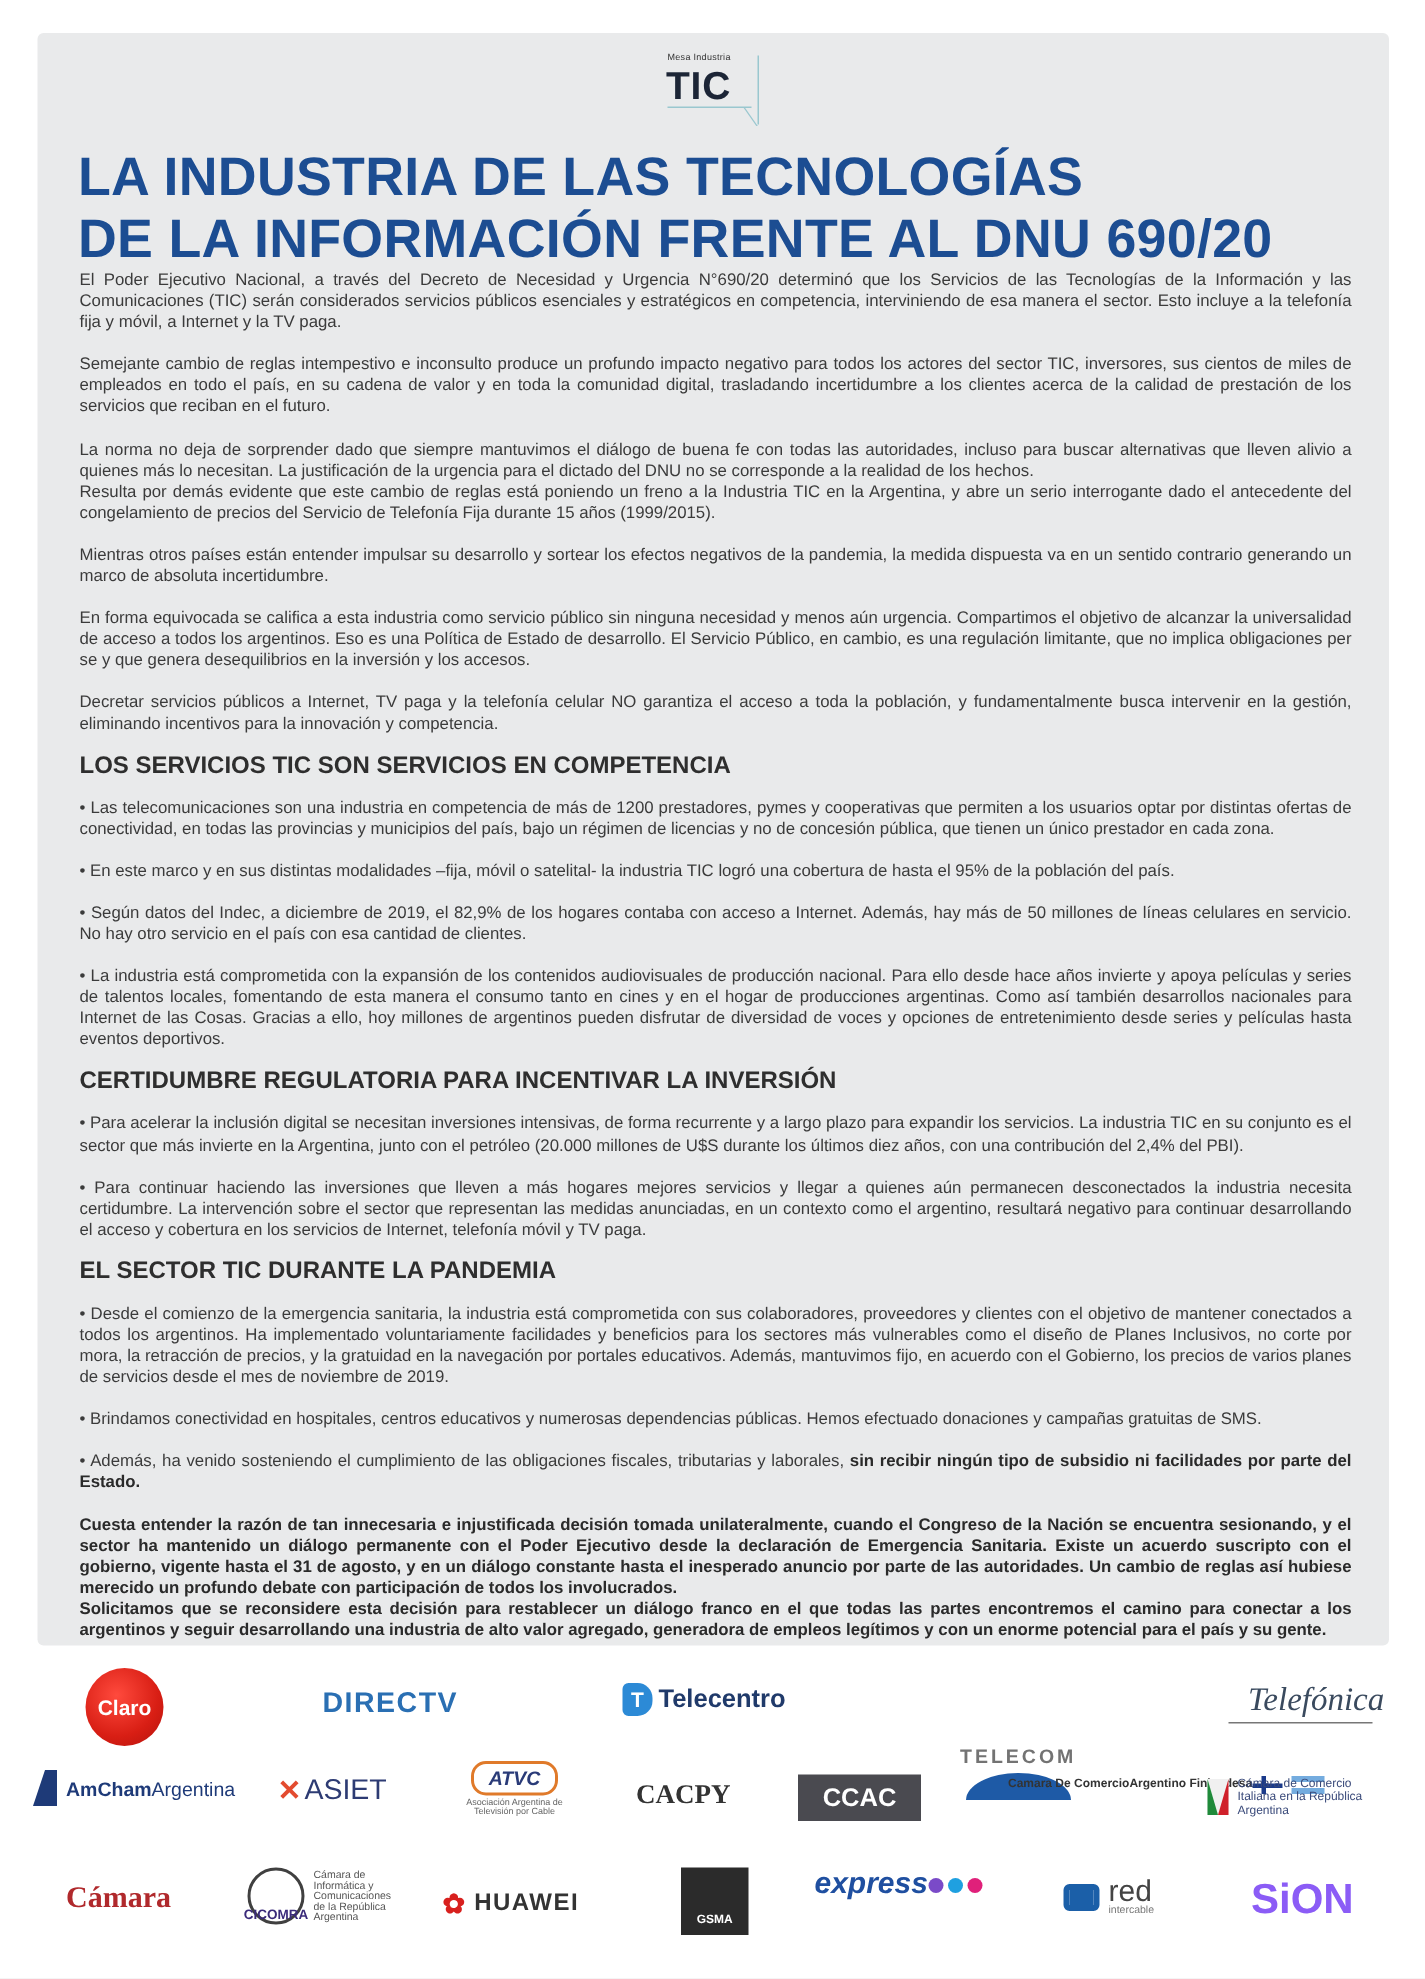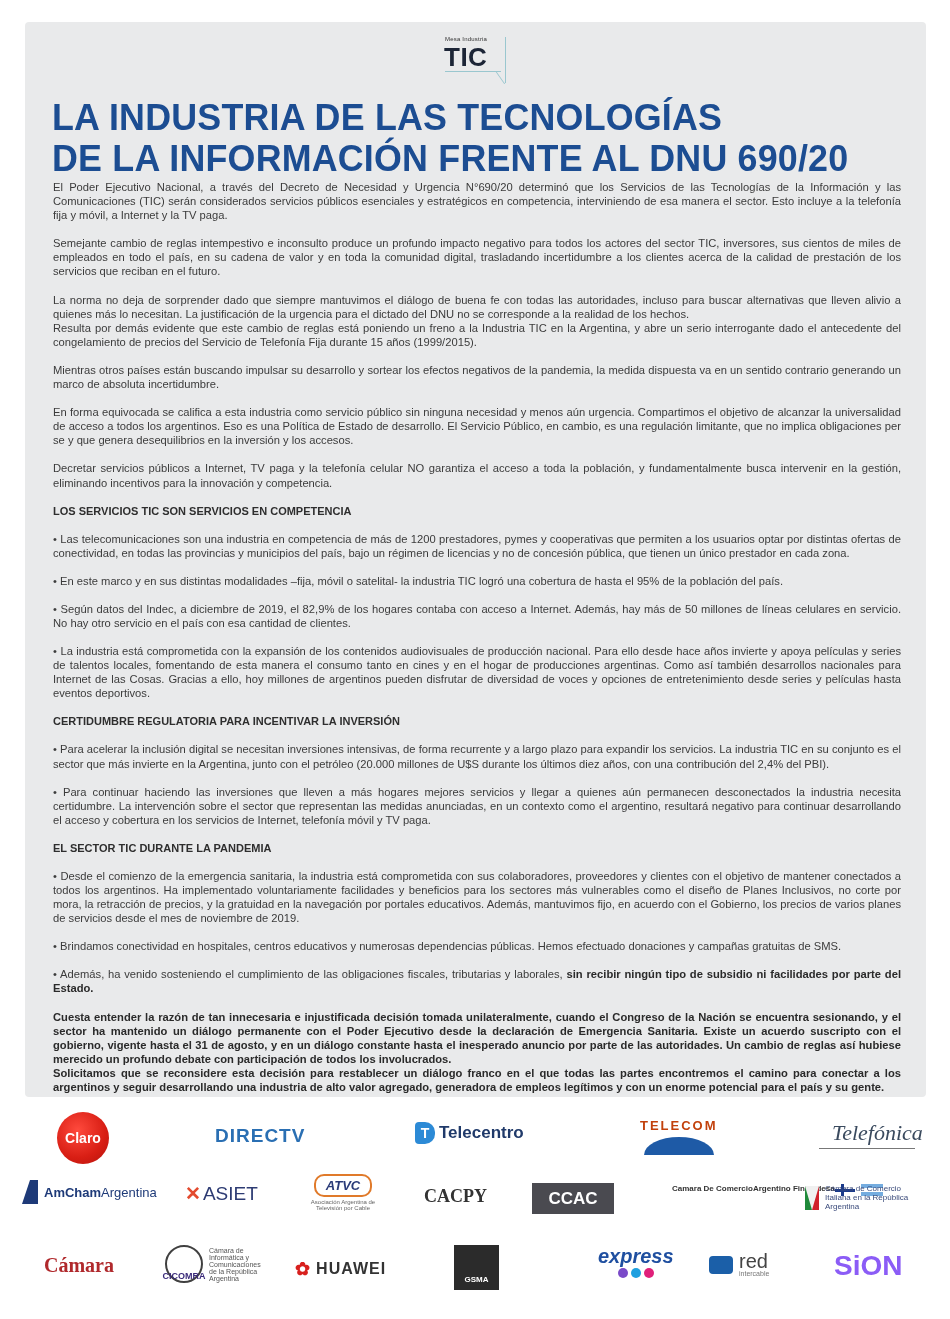--- a/index.html
+++ b/index.html
@@ -8,31 +8,31 @@
   .logo-tic{position:absolute;left:443px;top:36px;width:68px;height:52px;}
   .logo-tic .small{position:absolute;left:2px;top:0;font-size:6px;color:#333;letter-spacing:0.2px;white-space:nowrap;}
   .logo-tic .big{position:absolute;left:1px;top:7px;font-size:26px;font-weight:bold;color:#1c2536;letter-spacing:0.5px;line-height:28px;}
   .logo-tic .bar-v{position:absolute;left:62px;top:1px;width:1px;height:46px;background:#9ac7cf;}
   .logo-tic .bar-h{position:absolute;left:2px;top:35px;width:56px;height:1px;background:#9ac7cf;}
   .logo-tic .tail{position:absolute;left:57px;top:36px;width:7px;height:12px;border-left:1px solid #9ac7cf;transform:skewX(35deg);}
   h1{position:absolute;left:52px;top:97px;margin:0;font-family:"Liberation Sans",sans-serif;font-weight:bold;color:#1c4d92;font-size:36px;line-height:41px;letter-spacing:0.2px;transform:scaleX(0.995);transform-origin:left;}
   .body{position:absolute;left:53px;top:180px;width:848px;font-size:11.2px;line-height:14.1px;color:#3b3b3b;text-align:justify;}
   .body p{margin:0 0 14px 0;}
   .body p.tight{margin-bottom:0;}
-  .body h2{margin:0 0 14px 0;font-size:11px;font-weight:bold;color:#2e2e2e;line-height:14px;}
+  .body h2{margin:0 0 14px 0;font-size:16px;font-weight:bold;color:#2e2e2e;line-height:14px;}
   .body b{color:#2a2a2a;}
   .closing{font-weight:bold;color:#2a2a2a;}
   .logos{position:absolute;left:0;top:1100px;width:950px;height:219px;}
   .logo{position:absolute;display:flex;align-items:center;justify-content:center;}
   .claro{left:57px;top:12px;width:52px;height:52px;border-radius:50%;background:radial-gradient(circle at 40% 35%,#ff4a3d,#d81e14 60%,#b3120c);color:#fff;font-weight:bold;font-size:14px;}
   .directv{left:215px;top:25px;font-weight:bold;font-size:19px;color:#2a6fb3;letter-spacing:1px;}
   .telecentro{left:415px;top:22px;font-weight:bold;font-size:17px;color:#203a6a;}
   .telecentro .tc-icon{display:inline-block;width:20px;height:22px;background:#2c8ad6;border-radius:4px 10px 10px 4px;color:#fff;font-size:14px;text-align:center;line-height:22px;margin-right:4px;}
   .telecom{left:640px;top:18px;flex-direction:column;}
-  .telecom .t{font-weight:bold;font-size:13px;color:#c2410c;letter-spacing:2px;}
+  .telecom .t{font-weight:bold;font-size:13px;color:#737373;letter-spacing:2px;margin-top:45px;}
   .telecom .arc{width:70px;height:18px;border-radius:50% 50% 0 0/100% 100% 0 0;background:#1e5aa6;margin-top:4px;}
   .telefonica{left:812px;top:20px;flex-direction:column;}
   .telefonica .t{font-family:"Liberation Serif",serif;font-style:italic;font-size:22px;color:#3a4a5e;margin-left:20px;}
   .telefonica .u{width:96px;height:1px;background:#777;margin-top:2px;}
   .amcham{left:22px;top:80px;font-size:13px;color:#1e3a78;font-weight:bold;justify-content:space-between;}
   .amcham .arg{font-weight:normal;}
   .amcham .sail{width:0;height:0;border-left:8px solid transparent;border-right:8px solid #1e3a78;border-bottom:24px solid #1e3a78;margin-right:6px;}
   .asiet{left:185px;top:82px;font-size:19px;color:#2d3b73;}
   .asiet .x{color:#e34b2f;font-weight:bold;margin-right:2px;}
   .atvc{left:308px;top:74px;flex-direction:column;font-size:6px;color:#666;text-align:center;}
@@ -46,21 +46,21 @@
   .flag-fi::after{content:"";position:absolute;left:0;top:5px;width:20px;height:3px;background:#1a3a8a;}
   .flag-ar{width:22px;height:12px;background:linear-gradient(#74acdf 0 33%,#fff 33% 66%,#74acdf 66%);}
   .ccia{left:805px;top:84px;font-size:8px;color:#3a4a7a;}
   .ccia .v{width:0;height:0;border-left:7px solid #1f8a3a;border-right:7px solid #d0202a;border-top:24px solid #f0f0f0;margin-right:6px;}
   .camara{left:44px;top:154px;font-family:"Liberation Serif",serif;font-weight:bold;font-size:20px;color:#b0292c;}
   .cicomra{left:165px;top:145px;font-size:7px;color:#555;}
   .cicomra .c{font-size:9px;font-weight:bold;color:#3a2a7a;border:2px solid #404040;border-radius:50%;width:34px;height:34px;display:flex;align-items:flex-end;justify-content:center;margin-right:6px;}
   .huawei{left:295px;top:158px;font-size:16px;font-weight:bold;color:#333;letter-spacing:1px;}
   .huawei .f{color:#d8201e;margin-right:5px;font-size:18px;}
   .gsma{left:454px;top:145px;width:45px;height:45px;background:#2b2b2b;color:#fff;font-size:8px;font-weight:bold;align-items:flex-end;padding-bottom:6px;box-sizing:border-box;}
-  .express{left:598px;top:146px;flex-direction:column;}
+  .express{left:543px;top:146px;flex-direction:row;}
   .express .t{font-weight:bold;font-style:italic;font-size:20px;color:#1f4fa0;line-height:20px;}
   .express .dots{display:flex;gap:3px;margin-top:2px;}
   .express .dots span{width:10px;height:10px;border-radius:50%;}
   .red{left:709px;top:152px;}
   .red .sq{width:24px;height:18px;border-radius:4px;background:#1b5fa8;margin-right:6px;border:4px solid #1b5fa8;box-sizing:border-box;background-clip:padding-box;}
   .red .t{display:flex;flex-direction:column;font-size:20px;color:#444;line-height:18px;}
   .red .t small{font-size:7px;color:#777;line-height:8px;}
   .sion{left:834px;top:150px;font-size:28px;font-weight:bold;color:#8b5cf6;}
 </style>
 </head>
@@ -79,21 +79,21 @@
 <h1>
   <span>LA INDUSTRIA DE LAS TECNOLOGÍAS</span><br>
   <span>DE LA INFORMACIÓN FRENTE AL DNU 690/20</span>
 </h1>
 
 <div class="body">
   <p>El Poder Ejecutivo Nacional, a través del Decreto de Necesidad y Urgencia N°690/20 determinó que los Servicios de las Tecnologías de la Información y las Comunicaciones (TIC) serán considerados servicios públicos esenciales y estratégicos en competencia, interviniendo de esa manera el sector. Esto incluye a la telefonía fija y móvil, a Internet y la TV paga.</p>
   <p>Semejante cambio de reglas intempestivo e inconsulto produce un profundo impacto negativo para todos los actores del sector TIC, inversores, sus cientos de miles de empleados en todo el país, en su cadena de valor y en toda la comunidad digital, trasladando incertidumbre a los clientes acerca de la calidad de prestación de los servicios que reciban en el futuro.</p>
   <p class="tight">La norma no deja de sorprender dado que siempre mantuvimos el diálogo de buena fe con todas las autoridades, incluso para buscar alternativas que lleven alivio a quienes más lo necesitan. La justificación de la urgencia para el dictado del DNU no se corresponde a la realidad de los hechos.</p>
   <p>Resulta por demás evidente que este cambio de reglas está poniendo un freno a la Industria TIC en la Argentina, y abre un serio interrogante dado el antecedente del congelamiento de precios del Servicio de Telefonía Fija durante 15 años (1999/2015).</p>
-  <p>Mientras otros países están buscando impulsar su desarrollo y sortear los efectos negativos de la pandemia, la medida dispuesta va en un sentido contrario generando un marco de absoluta incertidumbre.</p>
+  <p>Mientras otros países están entender impulsar su desarrollo y sortear los efectos negativos de la pandemia, la medida dispuesta va en un sentido contrario generando un marco de absoluta incertidumbre.</p>
   <p>En forma equivocada se califica a esta industria como servicio público sin ninguna necesidad y menos aún urgencia. Compartimos el objetivo de alcanzar la universalidad de acceso a todos los argentinos. Eso es una Política de Estado de desarrollo. El Servicio Público, en cambio, es una regulación limitante, que no implica obligaciones per se y que genera desequilibrios en la inversión y los accesos.</p>
   <p>Decretar servicios públicos a Internet, TV paga y la telefonía celular NO garantiza el acceso a toda la población, y fundamentalmente busca intervenir en la gestión, eliminando incentivos para la innovación y competencia.</p>
 
   <h2>LOS SERVICIOS TIC SON SERVICIOS EN COMPETENCIA</h2>
   <p>• Las telecomunicaciones son una industria en competencia de más de 1200 prestadores, pymes y cooperativas que permiten a los usuarios optar por distintas ofertas de conectividad, en todas las provincias y municipios del país, bajo un régimen de licencias y no de concesión pública, que tienen un único prestador en cada zona.</p>
   <p>• En este marco y en sus distintas modalidades –fija, móvil o satelital- la industria TIC logró una cobertura de hasta el 95% de la población del país.</p>
   <p>• Según datos del Indec, a diciembre de 2019, el 82,9% de los hogares contaba con acceso a Internet. Además, hay más de 50 millones de líneas celulares en servicio. No hay otro servicio en el país con esa cantidad de clientes.</p>
   <p>• La industria está comprometida con la expansión de los contenidos audiovisuales de producción nacional. Para ello desde hace años invierte y apoya películas y series de talentos locales, fomentando de esta manera el consumo tanto en cines y en el hogar de producciones argentinas. Como así también desarrollos nacionales para Internet de las Cosas. Gracias a ello, hoy millones de argentinos pueden disfrutar de diversidad de voces y opciones de entretenimiento desde series y películas hasta eventos deportivos.</p>
 
   <h2>CERTIDUMBRE REGULATORIA PARA INCENTIVAR LA INVERSIÓN</h2>

